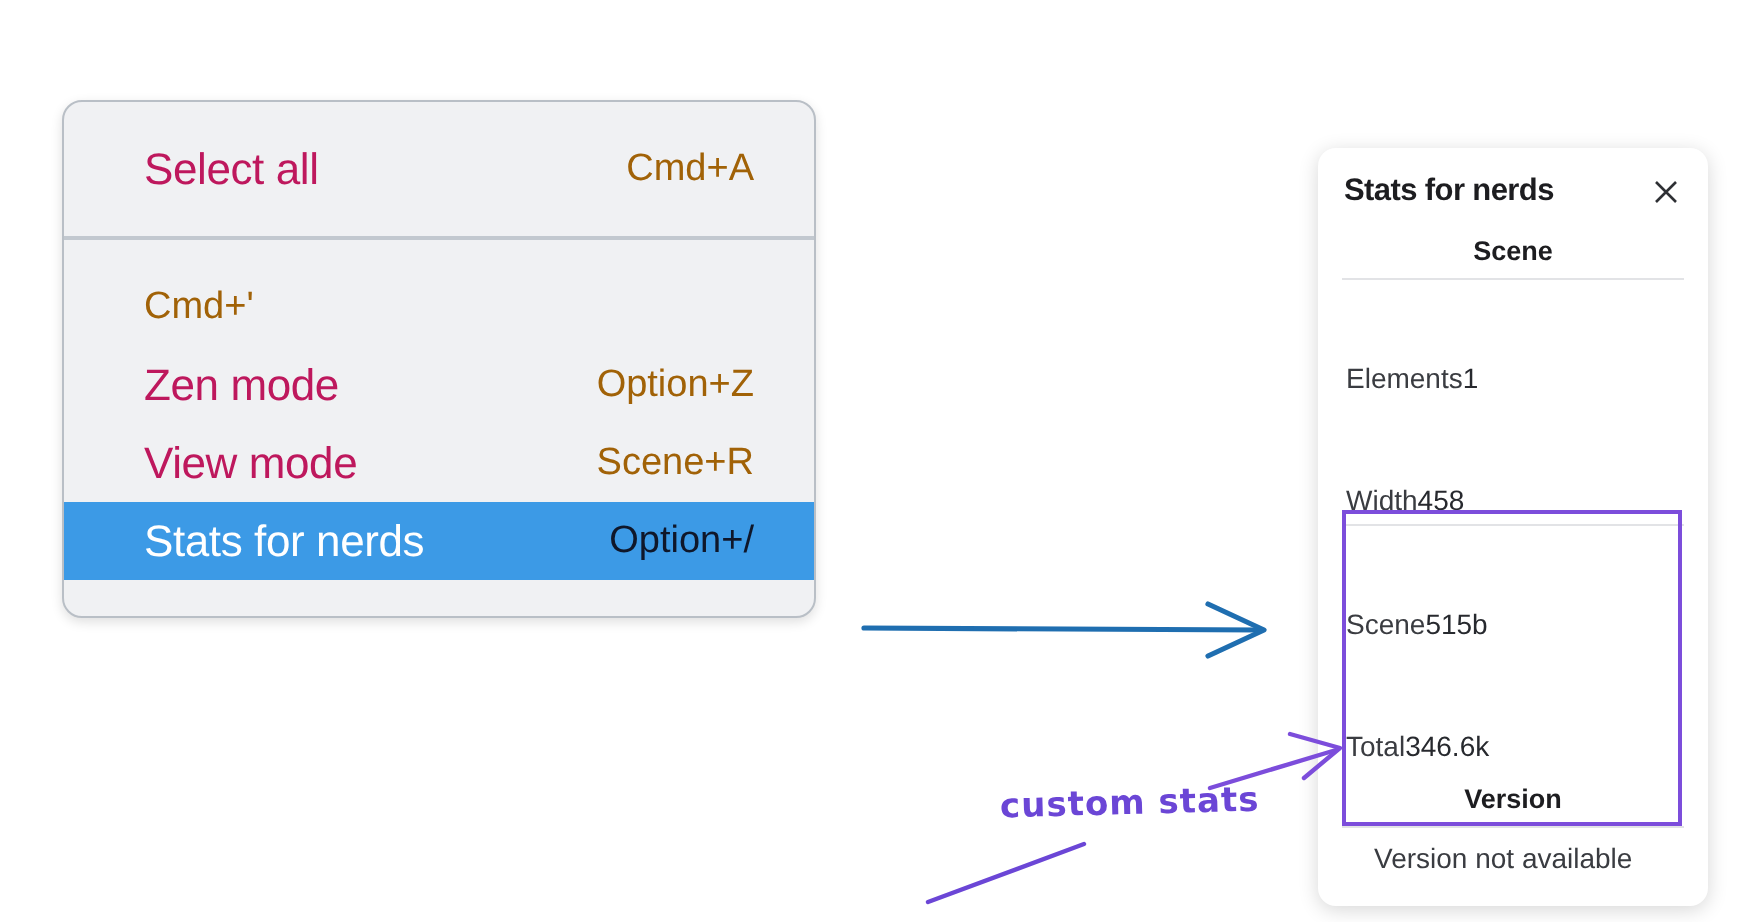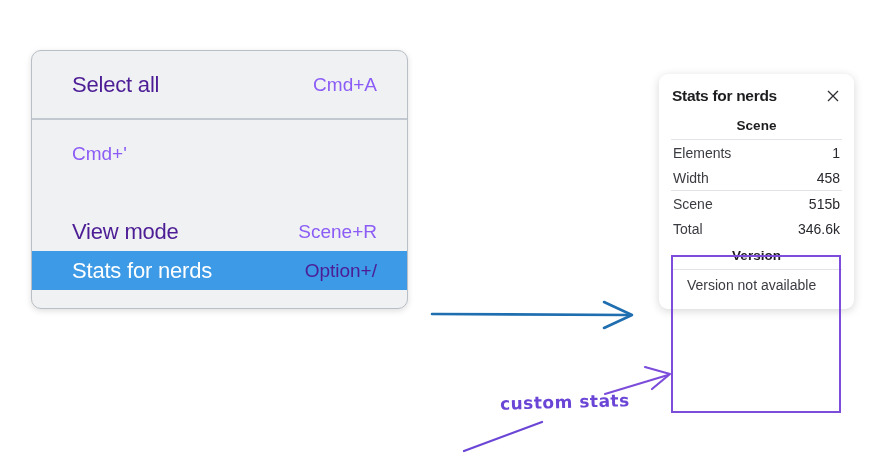--- a/index.html
+++ b/index.html
@@ -44,34 +44,34 @@
     justify-content: space-between;
     padding: 6px 30px 6px 40px;
     box-sizing: border-box;
     height: 39px;
   }
   .menu-item.highlighted {
     background: #3c9ae6;
   }
   .menu-label {
     font-size: 22px;
-    color: #4c1d95;
+    color: #be185d;
     letter-spacing: -0.2px;
     white-space: nowrap;
   }
   .menu-item.highlighted .menu-label {
     color: #ffffff;
   }
   .menu-shortcut {
     font-size: 19px;
-    color: #8b5cf6;
+    color: #a16207;
     white-space: nowrap;
   }
   .menu-item.highlighted .menu-shortcut {
-    color: #4c1d95;
+    color: #0f172a;
   }
   .menu-bottom-pad {
     height: 18px;
   }
 
   
   #stats-panel {
     position: absolute;
     left: 659px;
     top: 74px;
@@ -106,25 +106,25 @@
     color: #1d1d20;
     padding: 7px 0 6px 0;
   }
   .hrule {
     height: 1px;
     background: #e2e3e6;
     margin: 0;
   }
   .stat-row {
     display: flex;
-    justify-content: space-between;
     align-items: center;
     font-size: 14px;
     color: #3a3c41;
     padding: 5px 2px 4px 2px;
+    margin-top: 36px;
   }
   .stat-row .val {
     color: #27292e;
   }
   .version-text {
     font-size: 14px;
     color: #3a3c41;
     padding: 7px 2px 2px 16px;
   }
 
@@ -172,20 +172,22 @@
       <span class="menu-label">Select all</span>
       <span class="menu-shortcut">Cmd+A</span>
     </div>
   </div>
 
   <div class="menu-section second">
     <div class="menu-item">
       <span class="menu-shortcut">Cmd+'</span>
     </div>
     <div class="menu-item">
+      <span class="menu-label">Zen mode</span>
+      <span class="menu-shortcut">Option+Z</span>
     </div>
     <div class="menu-item">
       <span class="menu-label">View mode</span>
       <span class="menu-shortcut">Scene+R</span>
     </div>
     <div class="menu-item highlighted">
       <span class="menu-label">Stats for nerds</span>
       <span class="menu-shortcut">Option+/</span>
     </div>
     <div class="menu-bottom-pad"></div>

